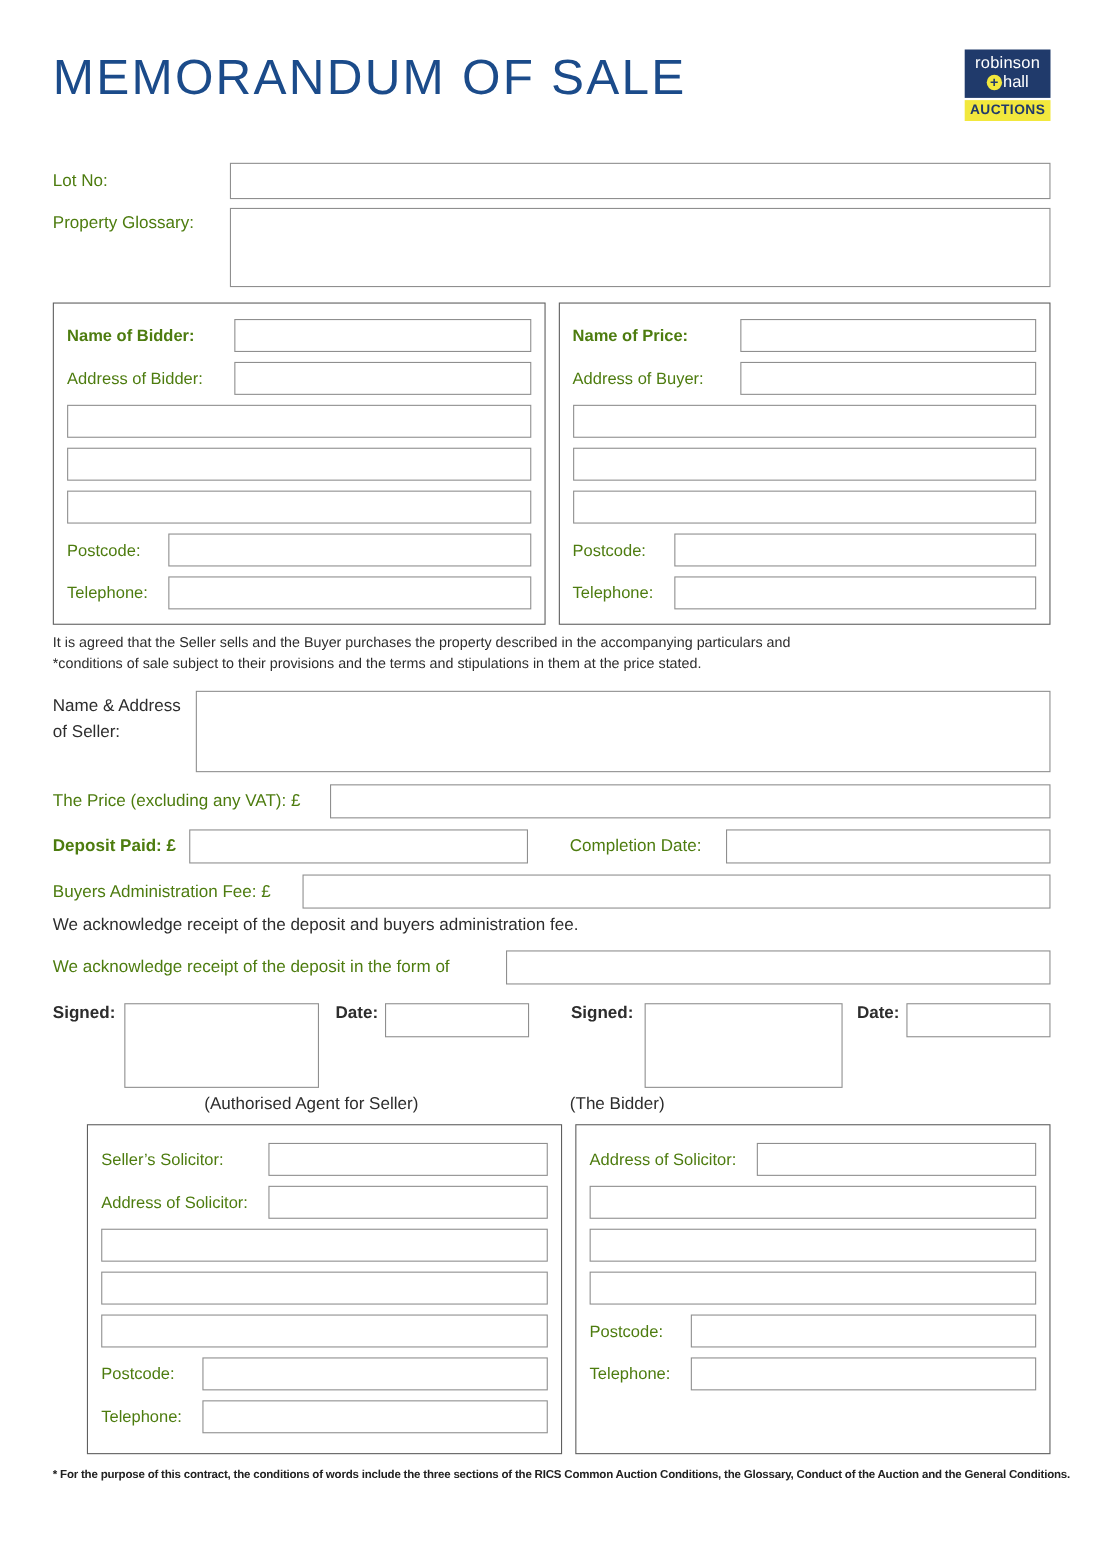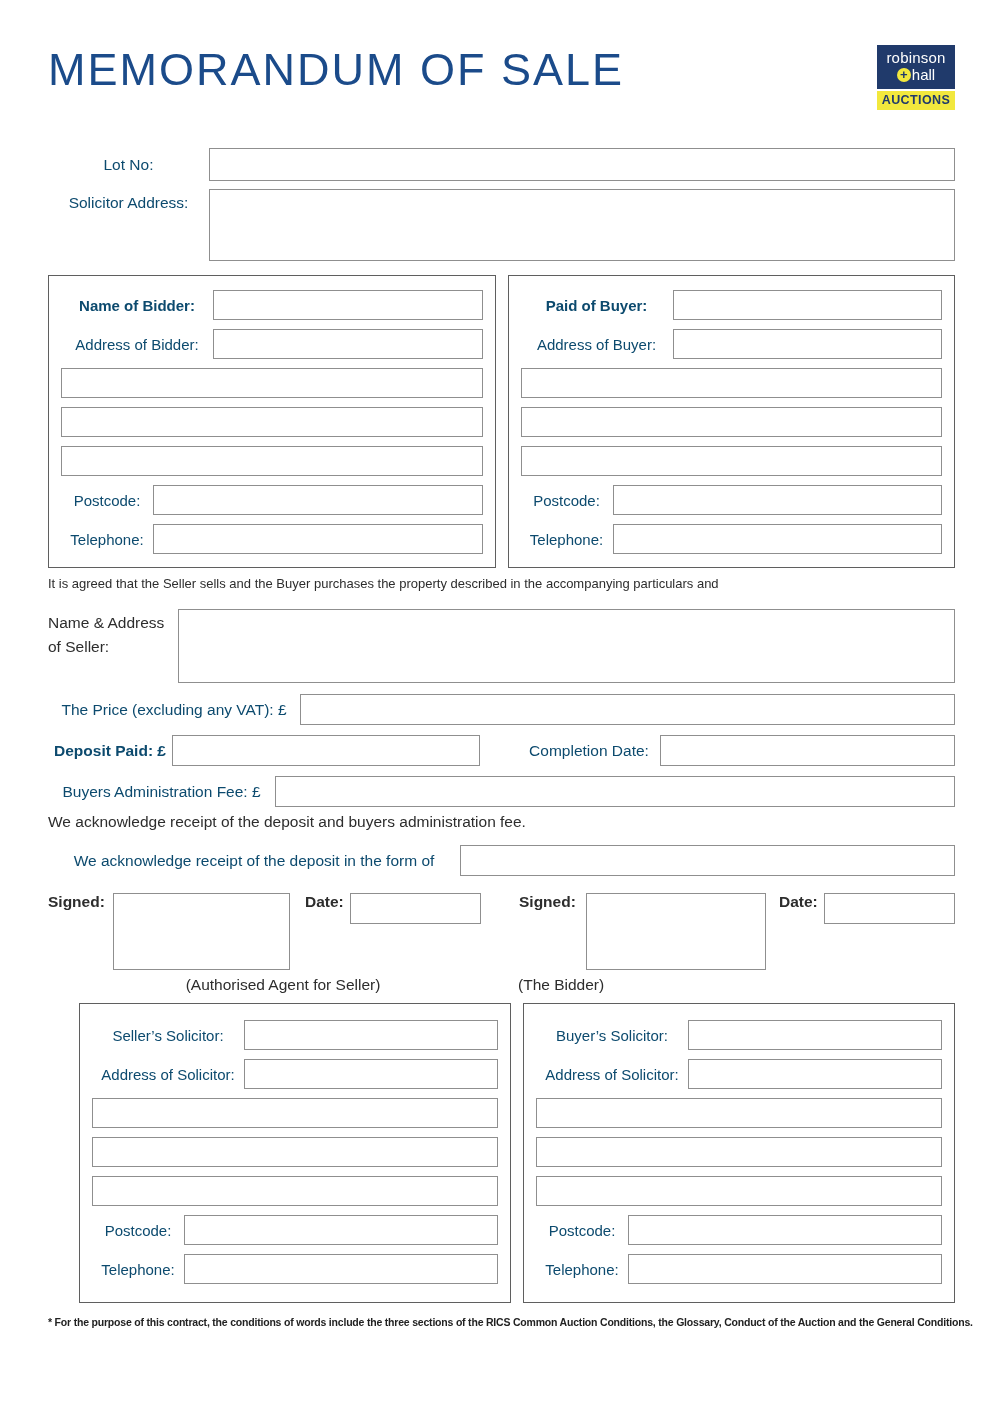--- a/index.html
+++ b/index.html
@@ -47,21 +47,21 @@
   }
   .logo-banner {
     background: var(--logo_yellow, #f2e83d);
     color: var(--logo_navy, #203a6b);
     font-weight: bold; text-align: center;
     font-size: 12.5px; letter-spacing: 0.4px;
     margin-top: 2px; padding: 2px 0 3px;
   }
 
   
-  .lbl { font-size: 15.5px; color: #0c4a6e; white-space: nowrap; text-align: center; }
+  .lbl { font-size: 15.5px; color: #4d7c0f; white-space: nowrap; }
   .b { font-weight: bold; }
   .frow { display: flex; align-items: center; }
   input.box, textarea.area {
     border: 1px solid #8f8f8f;
     background: #fff;
     font: inherit; font-size: 15px; color: #222;
     outline: none; resize: none;
     flex: 1 1 auto; min-width: 0;
   }
   input.box { height: 31px; padding: 0 6px; }
@@ -157,21 +157,21 @@
       <div class="logo-banner">AUCTIONS</div>
     </div>
   </div>
 
   <div class="frow row-lot">
     <span class="lbl">Lot No:</span>
     <input class="box" type="text" style="">
   </div>
 
   <div class="frow row-prop">
-    <span class="lbl">Solicitor Address:</span>
+    <span class="lbl">Property Glossary:</span>
     <textarea class="area" style=""></textarea>
   </div>
 
   <div class="grid2 party-grid">
 
     <div class="pbox party">
       <div class="prow">
         <span class="lbl b wide">Name of Bidder:</span>
         <input class="box" type="text" style="">
       </div>
@@ -193,21 +193,21 @@
         <input class="box" type="text" style="">
       </div>
       <div class="prow">
         <span class="lbl small">Telephone:</span>
         <input class="box" type="text" style="">
       </div>
     </div>
 
     <div class="pbox party">
       <div class="prow">
-        <span class="lbl b wide">Paid of Buyer:</span>
+        <span class="lbl b wide">Name of Price:</span>
         <input class="box" type="text" style="">
       </div>
       <div class="prow">
         <span class="lbl wide">Address of Buyer:</span>
         <input class="box" type="text" style="">
       </div>
       <div class="prow">
         <input class="box" type="text" style="">
       </div>
       <div class="prow">
@@ -223,20 +223,21 @@
       <div class="prow">
         <span class="lbl small">Telephone:</span>
         <input class="box" type="text" style="">
       </div>
     </div>
 
   </div>
 
   <div class="agreement">
     <div>It is agreed that the Seller sells and the Buyer purchases the property described in the accompanying particulars and</div>
+    <div>*conditions of sale subject to their provisions and the terms and stipulations in them at the price stated.</div>
   </div>
 
   <div class="frow row-seller">
     <div class="lblcol">
       <div>Name &amp; Address</div>
       <div>of Seller:</div>
     </div>
     <textarea class="area" style=""></textarea>
   </div>
 
@@ -308,24 +309,20 @@
         <input class="box" type="text" style="">
       </div>
       <div class="prow">
         <span class="lbl small">Telephone:</span>
         <input class="box" type="text" style="">
       </div>
     </div>
 
     <div class="pbox sol">
       <div class="prow">
-        <span class="lbl wide">Buyer’s Solicitor:</span>
-        <input class="box" type="text" style="">
-      </div>
-      <div class="prow">
         <span class="lbl wide">Address of Solicitor:</span>
         <input class="box" type="text" style="">
       </div>
       <div class="prow">
         <input class="box" type="text" style="">
       </div>
       <div class="prow">
         <input class="box" type="text" style="">
       </div>
       <div class="prow">

